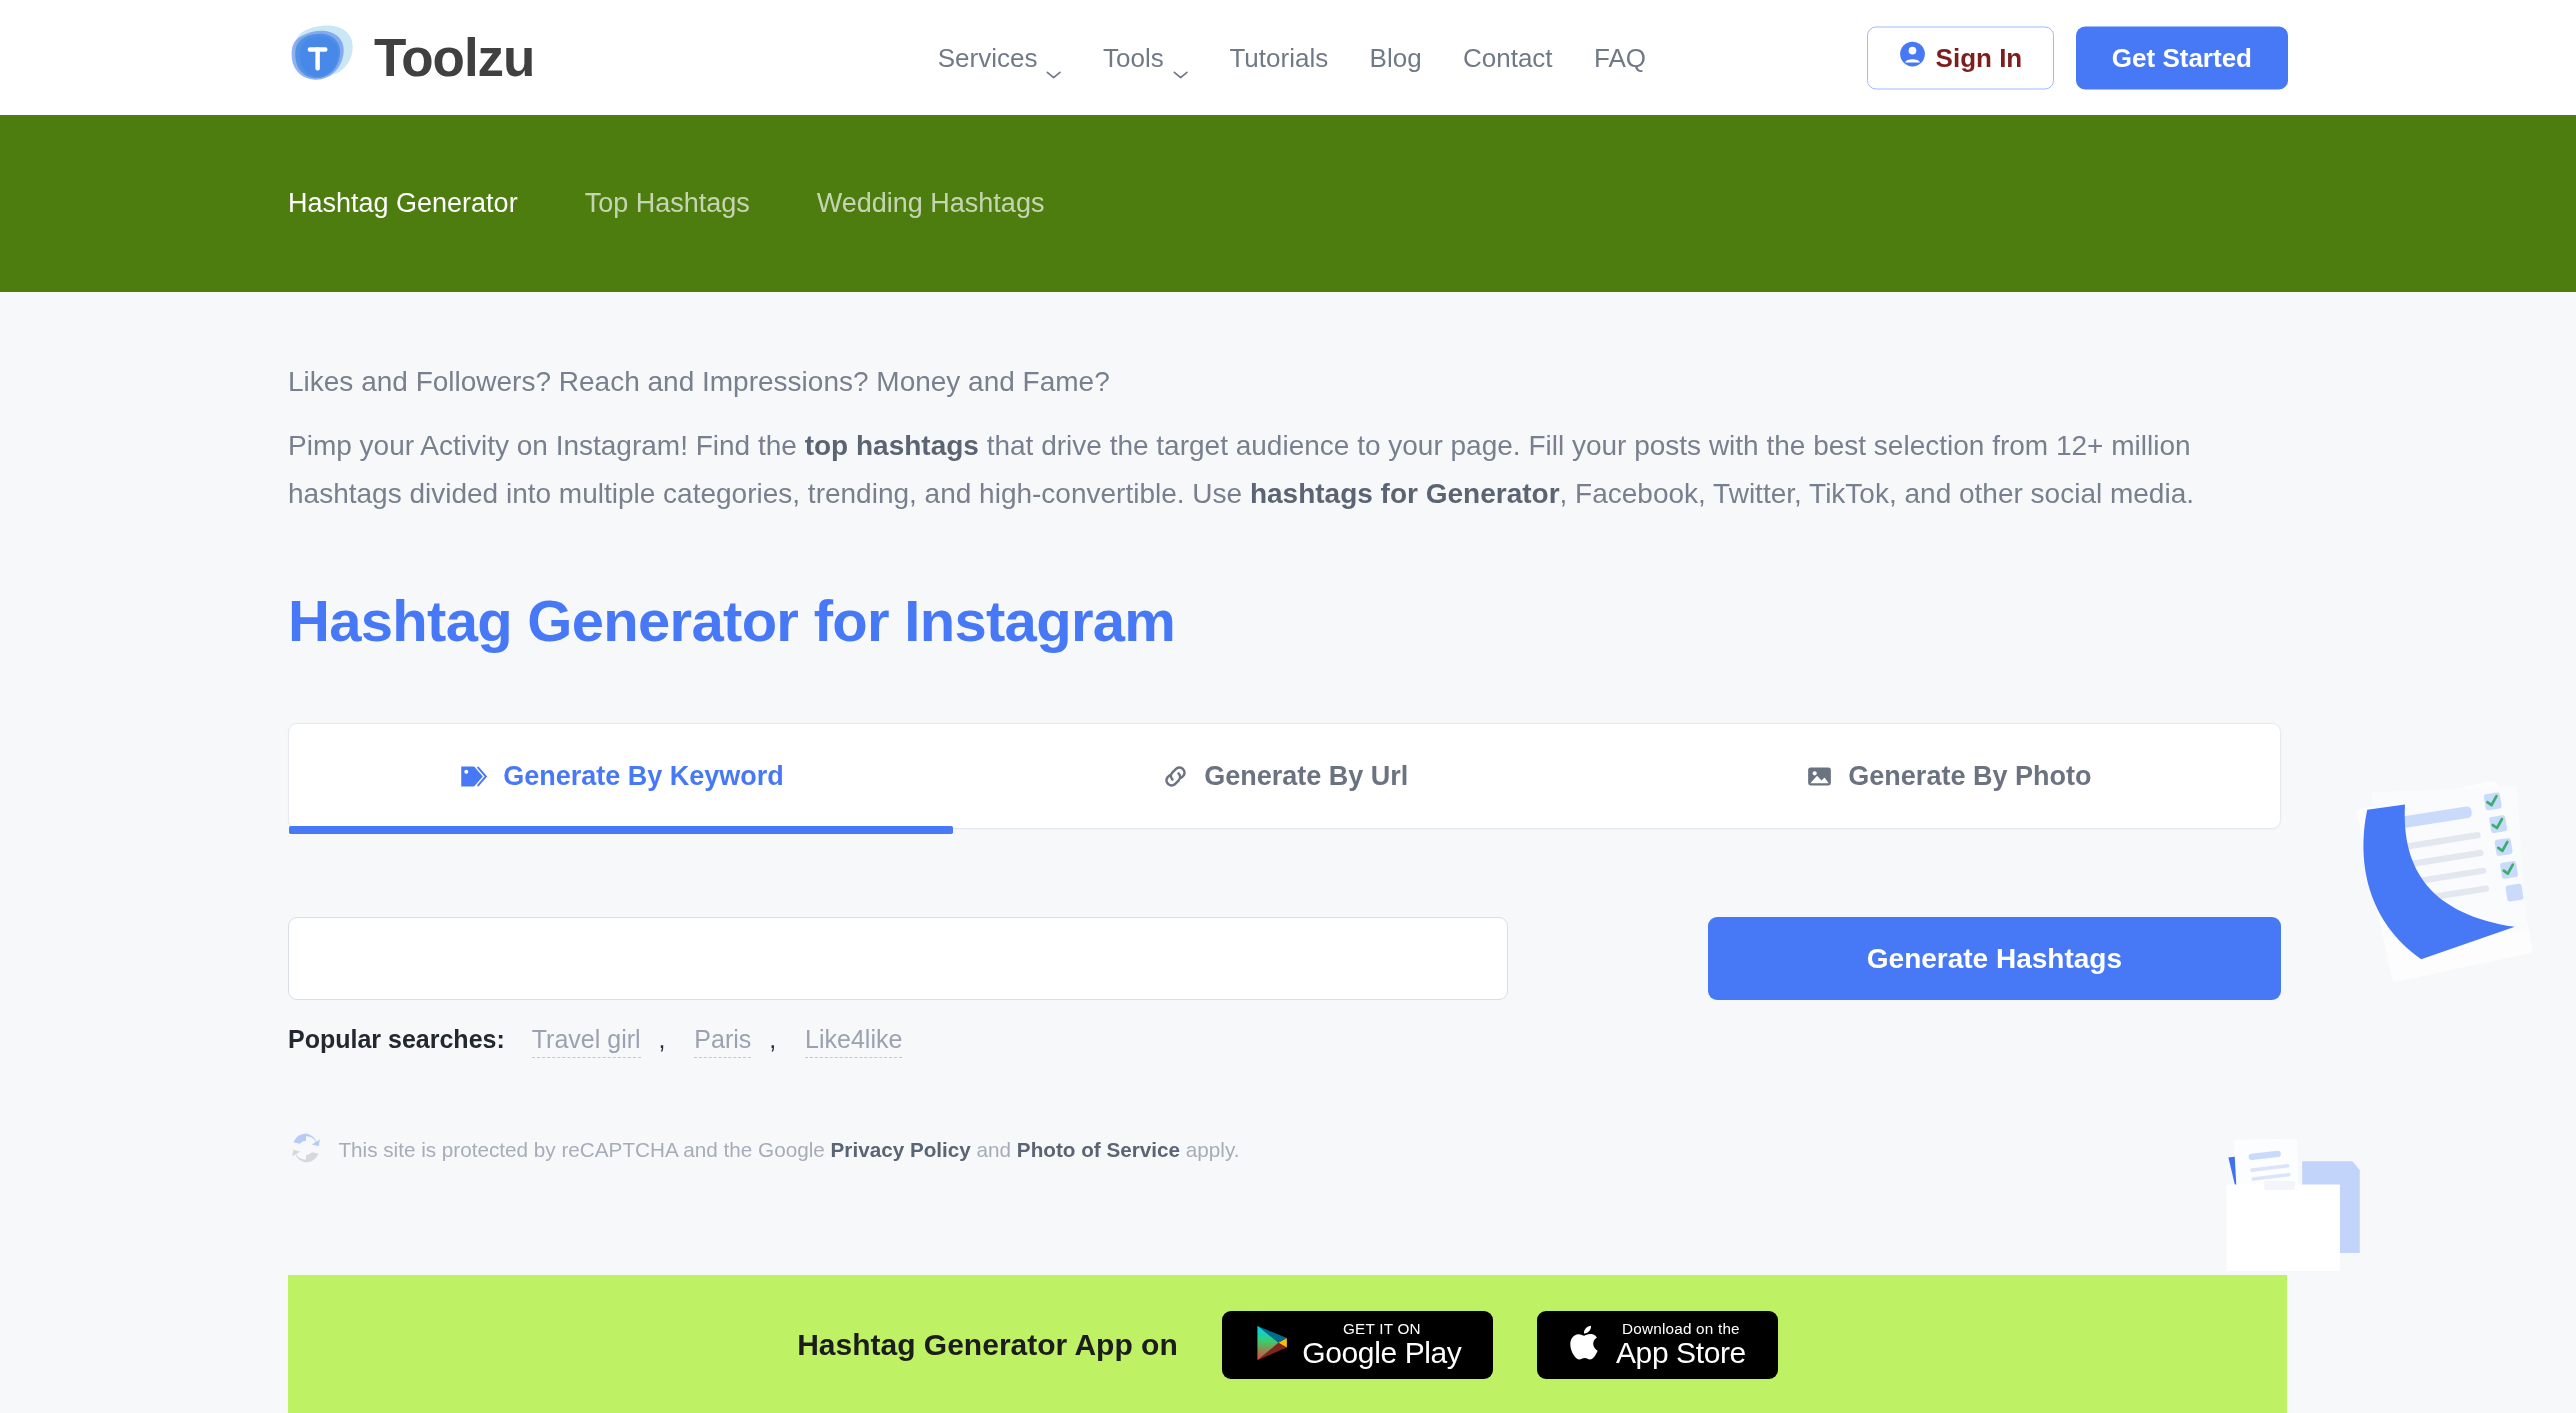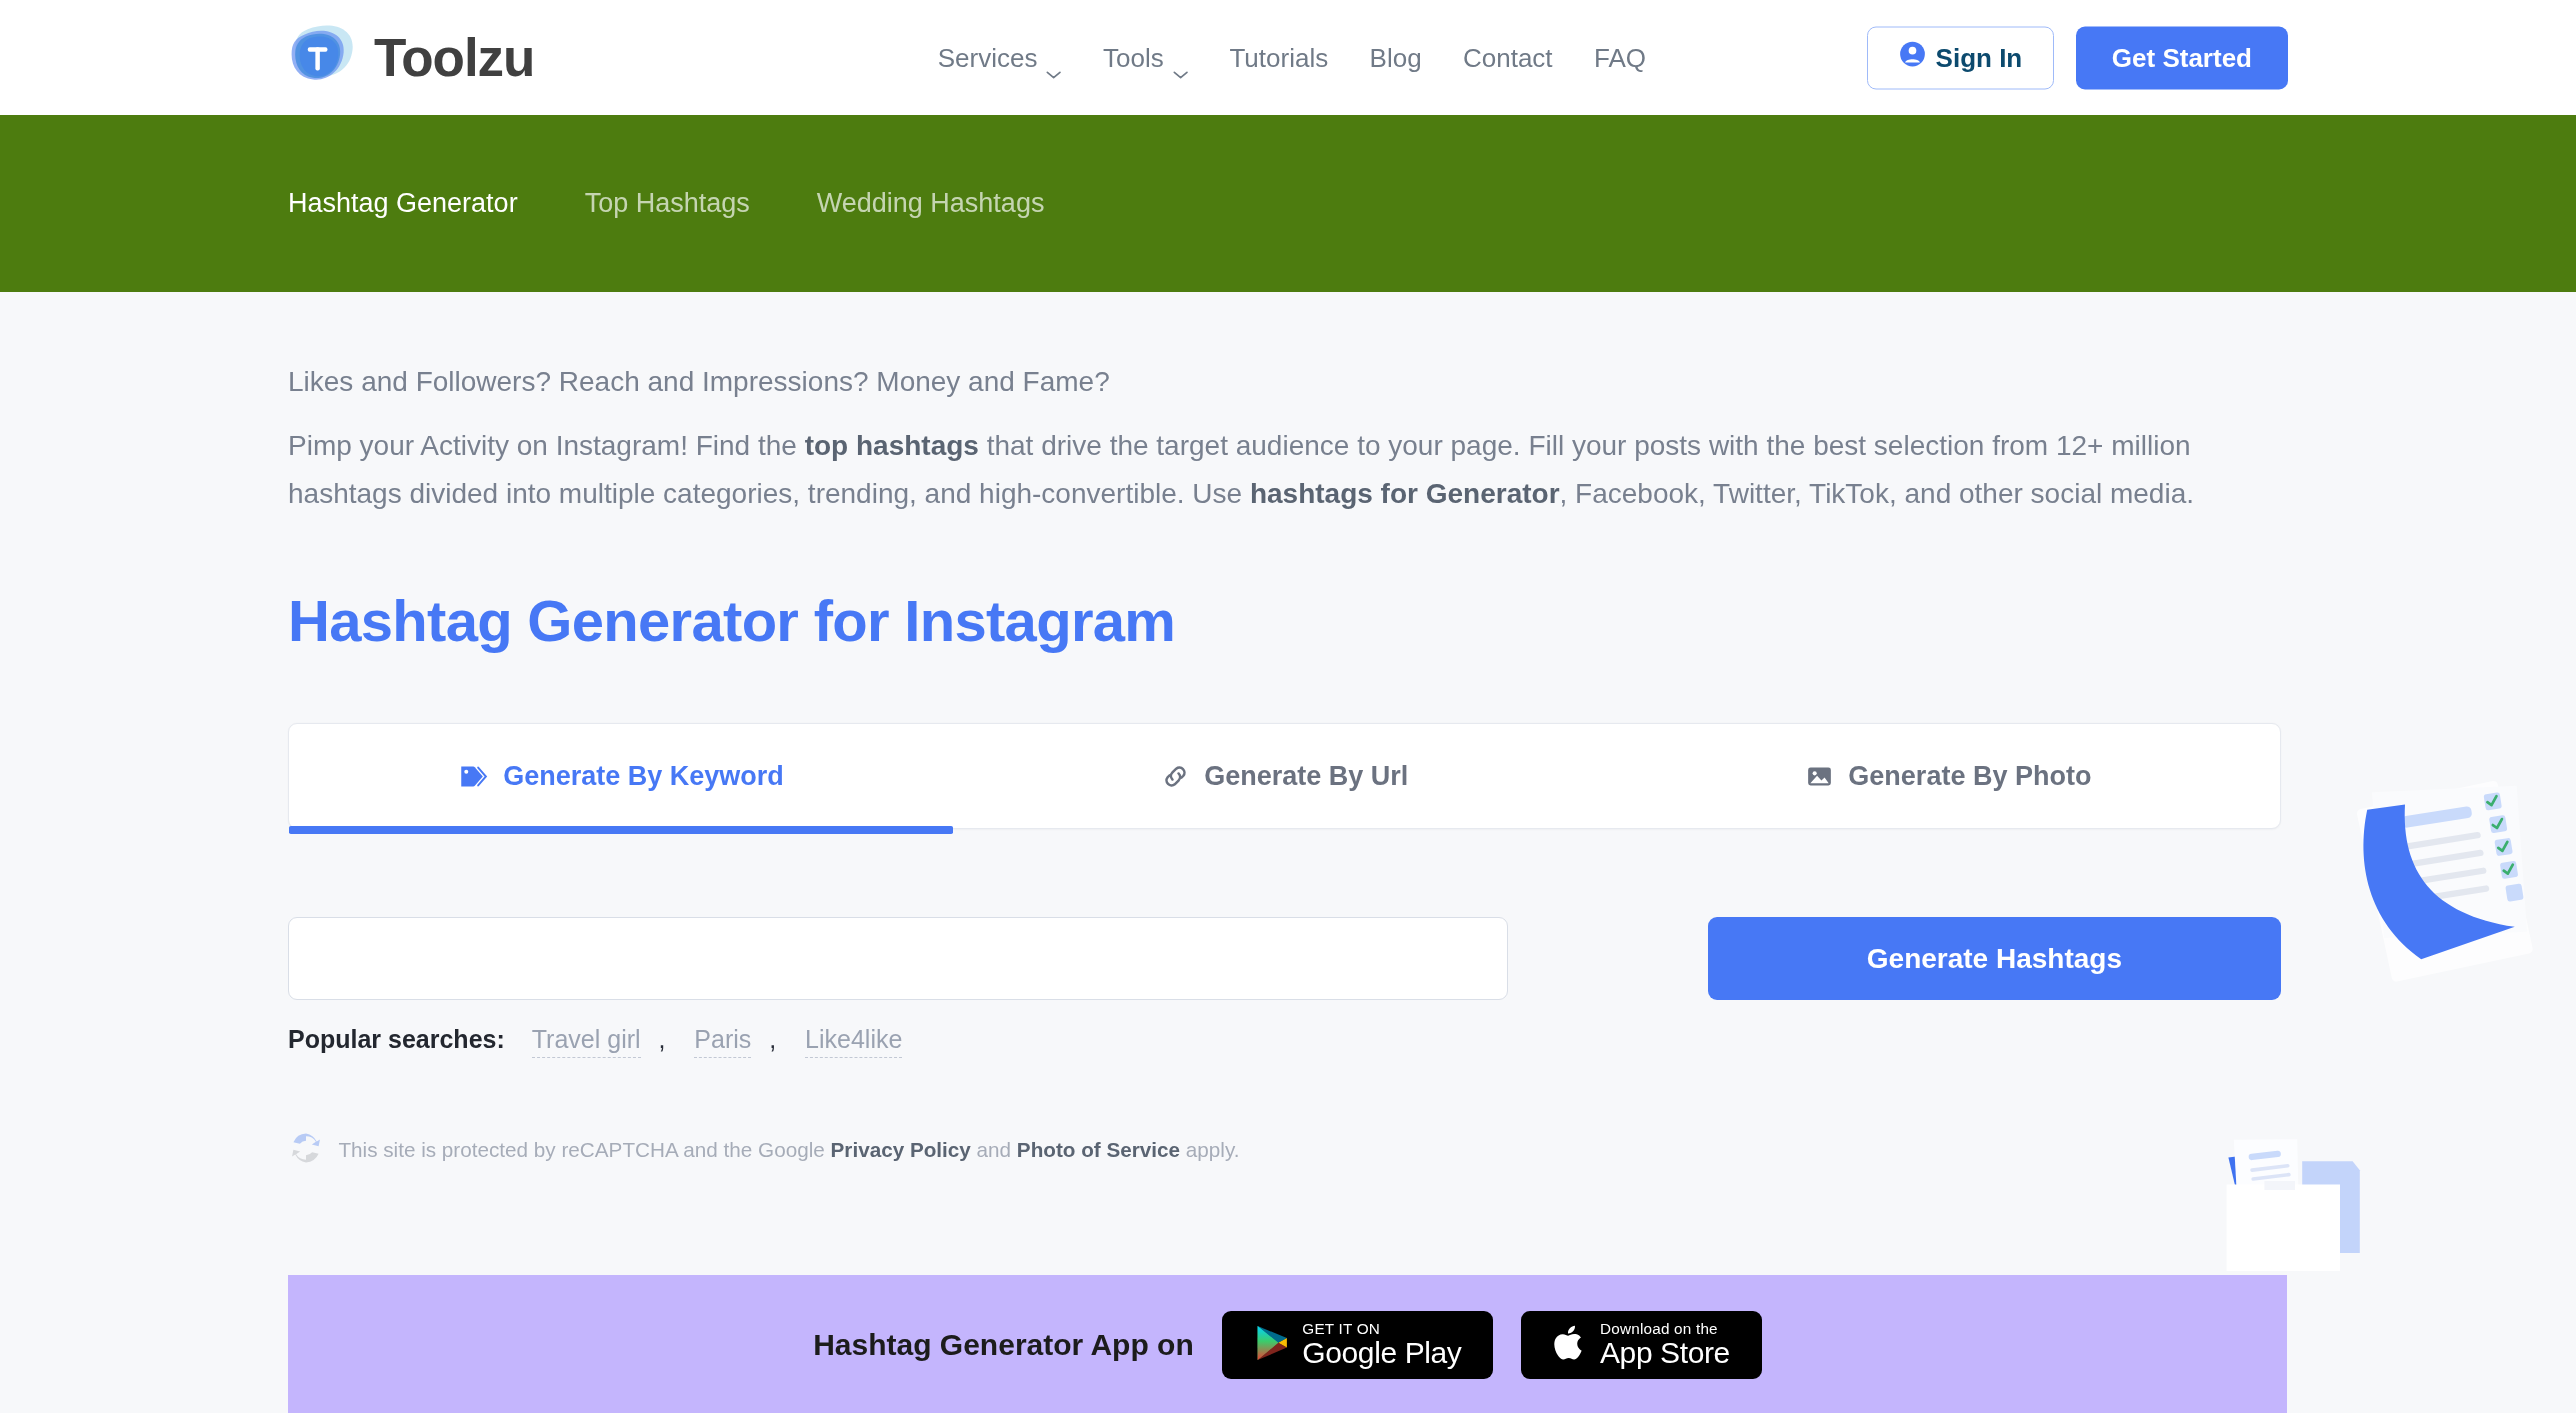--- a/index.html
+++ b/index.html
@@ -41,21 +41,21 @@
   .chev { display: inline-block; width: 15.3px; height: 9px; position: relative; top: 2.7px; }
 
   .header-actions {
     position: absolute; right: 288px; top: 50%; transform: translateY(-50%);
     display: flex; align-items: center; gap: 21.6px;
   }
   .btn-signin {
     display: flex; align-items: center; gap: 10px;
     height: 63px; padding: 8px 31px;
     border: 1.8px solid #9FBAF9; border-radius: 9px;
-    background: #ffffff; color: #0c4a6e;
+    background: #ffffff; color: #7f1d1d;
     font-size: 26px; font-weight: 600; cursor: pointer; white-space: nowrap;
   }
   .btn-getstarted {
     height: 63px; padding: 0 36px;
     display: flex; align-items: center; justify-content: flex-start;
     border: none; border-radius: 9px;
     background: #4778F5; color: #ffffff;
     font-size: 26px; font-weight: 600; cursor: pointer; white-space: nowrap;
   }
 
@@ -143,22 +143,22 @@
   .recaptcha {
     margin-top: 72px; display: flex; align-items: center; gap: 14.4px;
     font-size: 20.7px; color: #A6ACB8;
   }
   .recaptcha b { color: #5A6472; font-weight: 700; }
 
   
   .appbar {
     position: absolute; left: 288px; top: 1275px;
     width: 1999px; height: 139px;
-    background: #c4b5fd; display: flex; align-items: center;
-    justify-content: center; gap: 28px;
+    background: #bef264; display: flex; align-items: center;
+    justify-content: center; gap: 44px; text-align: center;
   }
   .appbar-title { font-size: 30px; font-weight: 700; color: #1C1C1C; white-space: nowrap; }
   .store-badge {
     height: 68px; background: #000000; border-radius: 9px;
     display: flex; align-items: center; gap: 12.6px;
     padding: 0 32px; cursor: pointer;
   }
   .store-lines { display: flex; flex-direction: column; line-height: 1; }
   .store-small { color: #fff; font-size: 15.3px; letter-spacing: 0.2px; }
   .store-big { color: #fff; font-size: 30px; font-weight: 500; letter-spacing: -0.4px; margin-top: 2.7px; }

